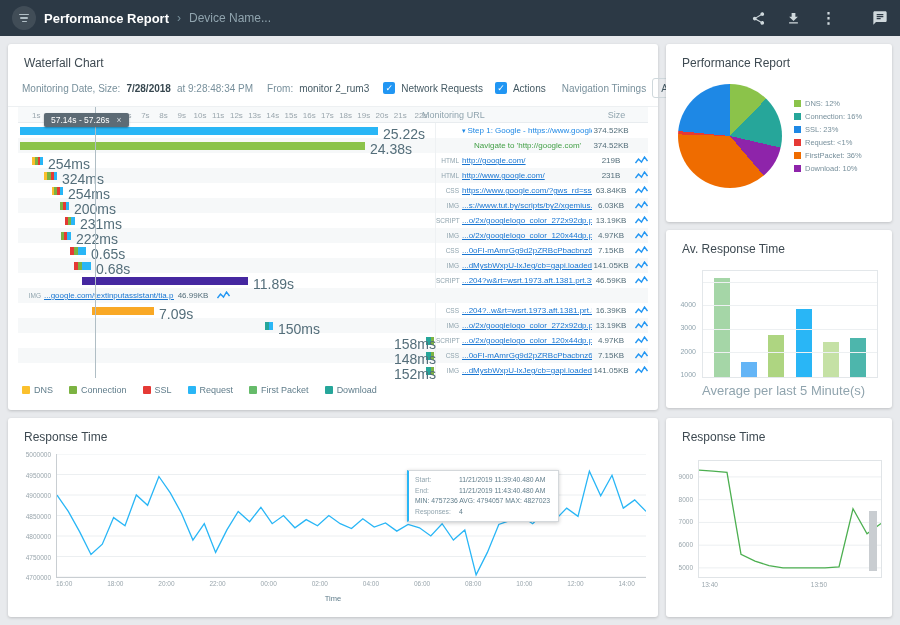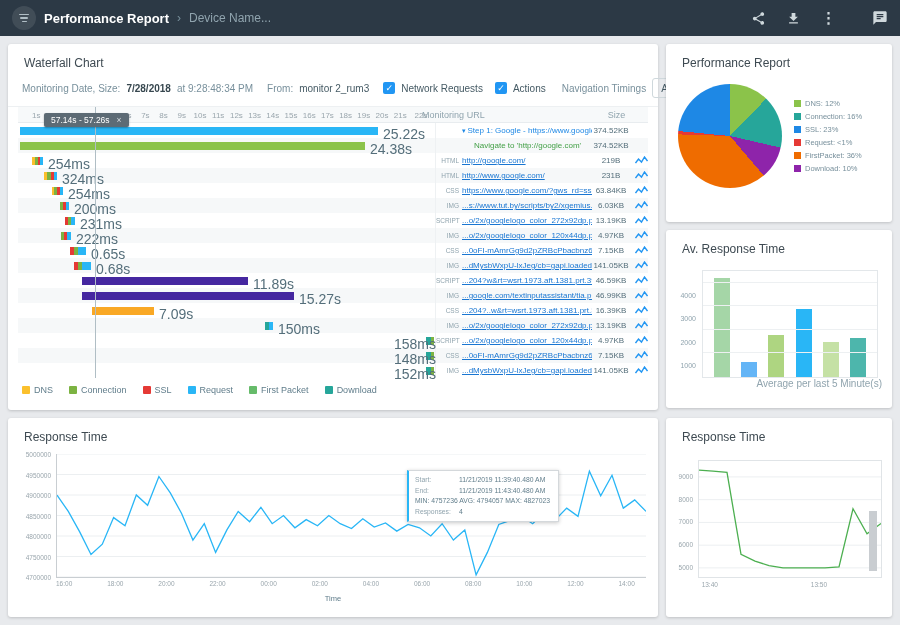--- a/index.html
+++ b/index.html
@@ -70,21 +70,21 @@
   .pie-legend{display:flex;flex-direction:column;gap:4px;}
   .pl-item{font-size:7.5px;color:#78909c;display:flex;align-items:center;gap:4px;white-space:nowrap;}
   .pl-swatch{width:7px;height:7px;flex:0 0 auto;}
   
   .avg-wrap{position:relative;margin:8px 10px 0 36px;}
   .avg-plot{position:relative;width:176px;height:108px;border:1px solid #e3e7ea;background:#fff;display:flex;align-items:flex-end;justify-content:space-evenly;}
   .h-grid{position:absolute;left:0;right:0;height:1px;background:#edf0f2;}
   .avg-bar{width:16px;}
   .avg-yhost{position:absolute;left:-30px;top:0;bottom:0;width:28px;}
   .avg-yhost span{position:absolute;right:4px;font-size:7px;color:#90a4ae;}
-  .avg-caption{text-align:right;font-size:10px;color:#90a4ae;}
+  .avg-caption{text-align:left;font-size:13px;color:#90a4ae;margin-top:5px;}
   
   .lm-wrap{position:relative;margin:4px 12px 0 48px;height:124px;}
   .ls-wrap{position:relative;margin:10px 10px 0 32px;height:118px;}
   .line-plot{position:relative;width:100%;height:100%;border-left:1px solid #c9ced2;border-bottom:1px solid #c9ced2;background:#fff;}
   .ls-wrap .line-plot{border:1px solid #e0e4e7;}
   .y-host{position:absolute;top:0;bottom:0;}
   .lm-wrap .y-host{left:-44px;width:42px;}
   .ls-wrap .y-host{left:-27px;width:25px;}
   .y-host span{position:absolute;right:3px;font-size:6.5px;color:#9aa6ad;}
   .x-row{position:relative;height:10px;}
@@ -362,26 +362,20 @@
         <span class="wf-type">SCRIPT</span>
         <span class="wf-url"><span>...204?w&amp;rt=wsrt.1973.aft.1381.prt.3964</span></span>
         <span class="wf-size">46.59KB</span>
         <span class="wf-icon">
           <svg width="13" height="10" viewBox="0 0 13 10">
             <polyline points="0.5,7 3.5,3 6.5,6 9.5,1 12.5,5" fill="none" stroke="#2196f3" stroke-width="1.4"></polyline>
           </svg>
         </span>
       </div>
       <div class="wf-row alt">
-        <div class="wf-cell-bars">
-          <div class="wf-bar" style="left: 64px;">
-            <span class="wf-seg" style="width: 212px; background: rgb(69, 39, 160);"></span>
-          </div>
-          <span class="wf-bar-label" style="left: 281px;">15.27s</span>
-        </div>
         <span class="wf-type">IMG</span>
         <span class="wf-url"><span>...google.com/textinputassistant/tia.png</span></span>
         <span class="wf-size">46.99KB</span>
         <span class="wf-icon">
           <svg width="13" height="10" viewBox="0 0 13 10">
             <polyline points="0.5,7 3.5,3 6.5,6 9.5,1 12.5,5" fill="none" stroke="#2196f3" stroke-width="1.4"></polyline>
           </svg>
         </span>
       </div>
       <div class="wf-row">

